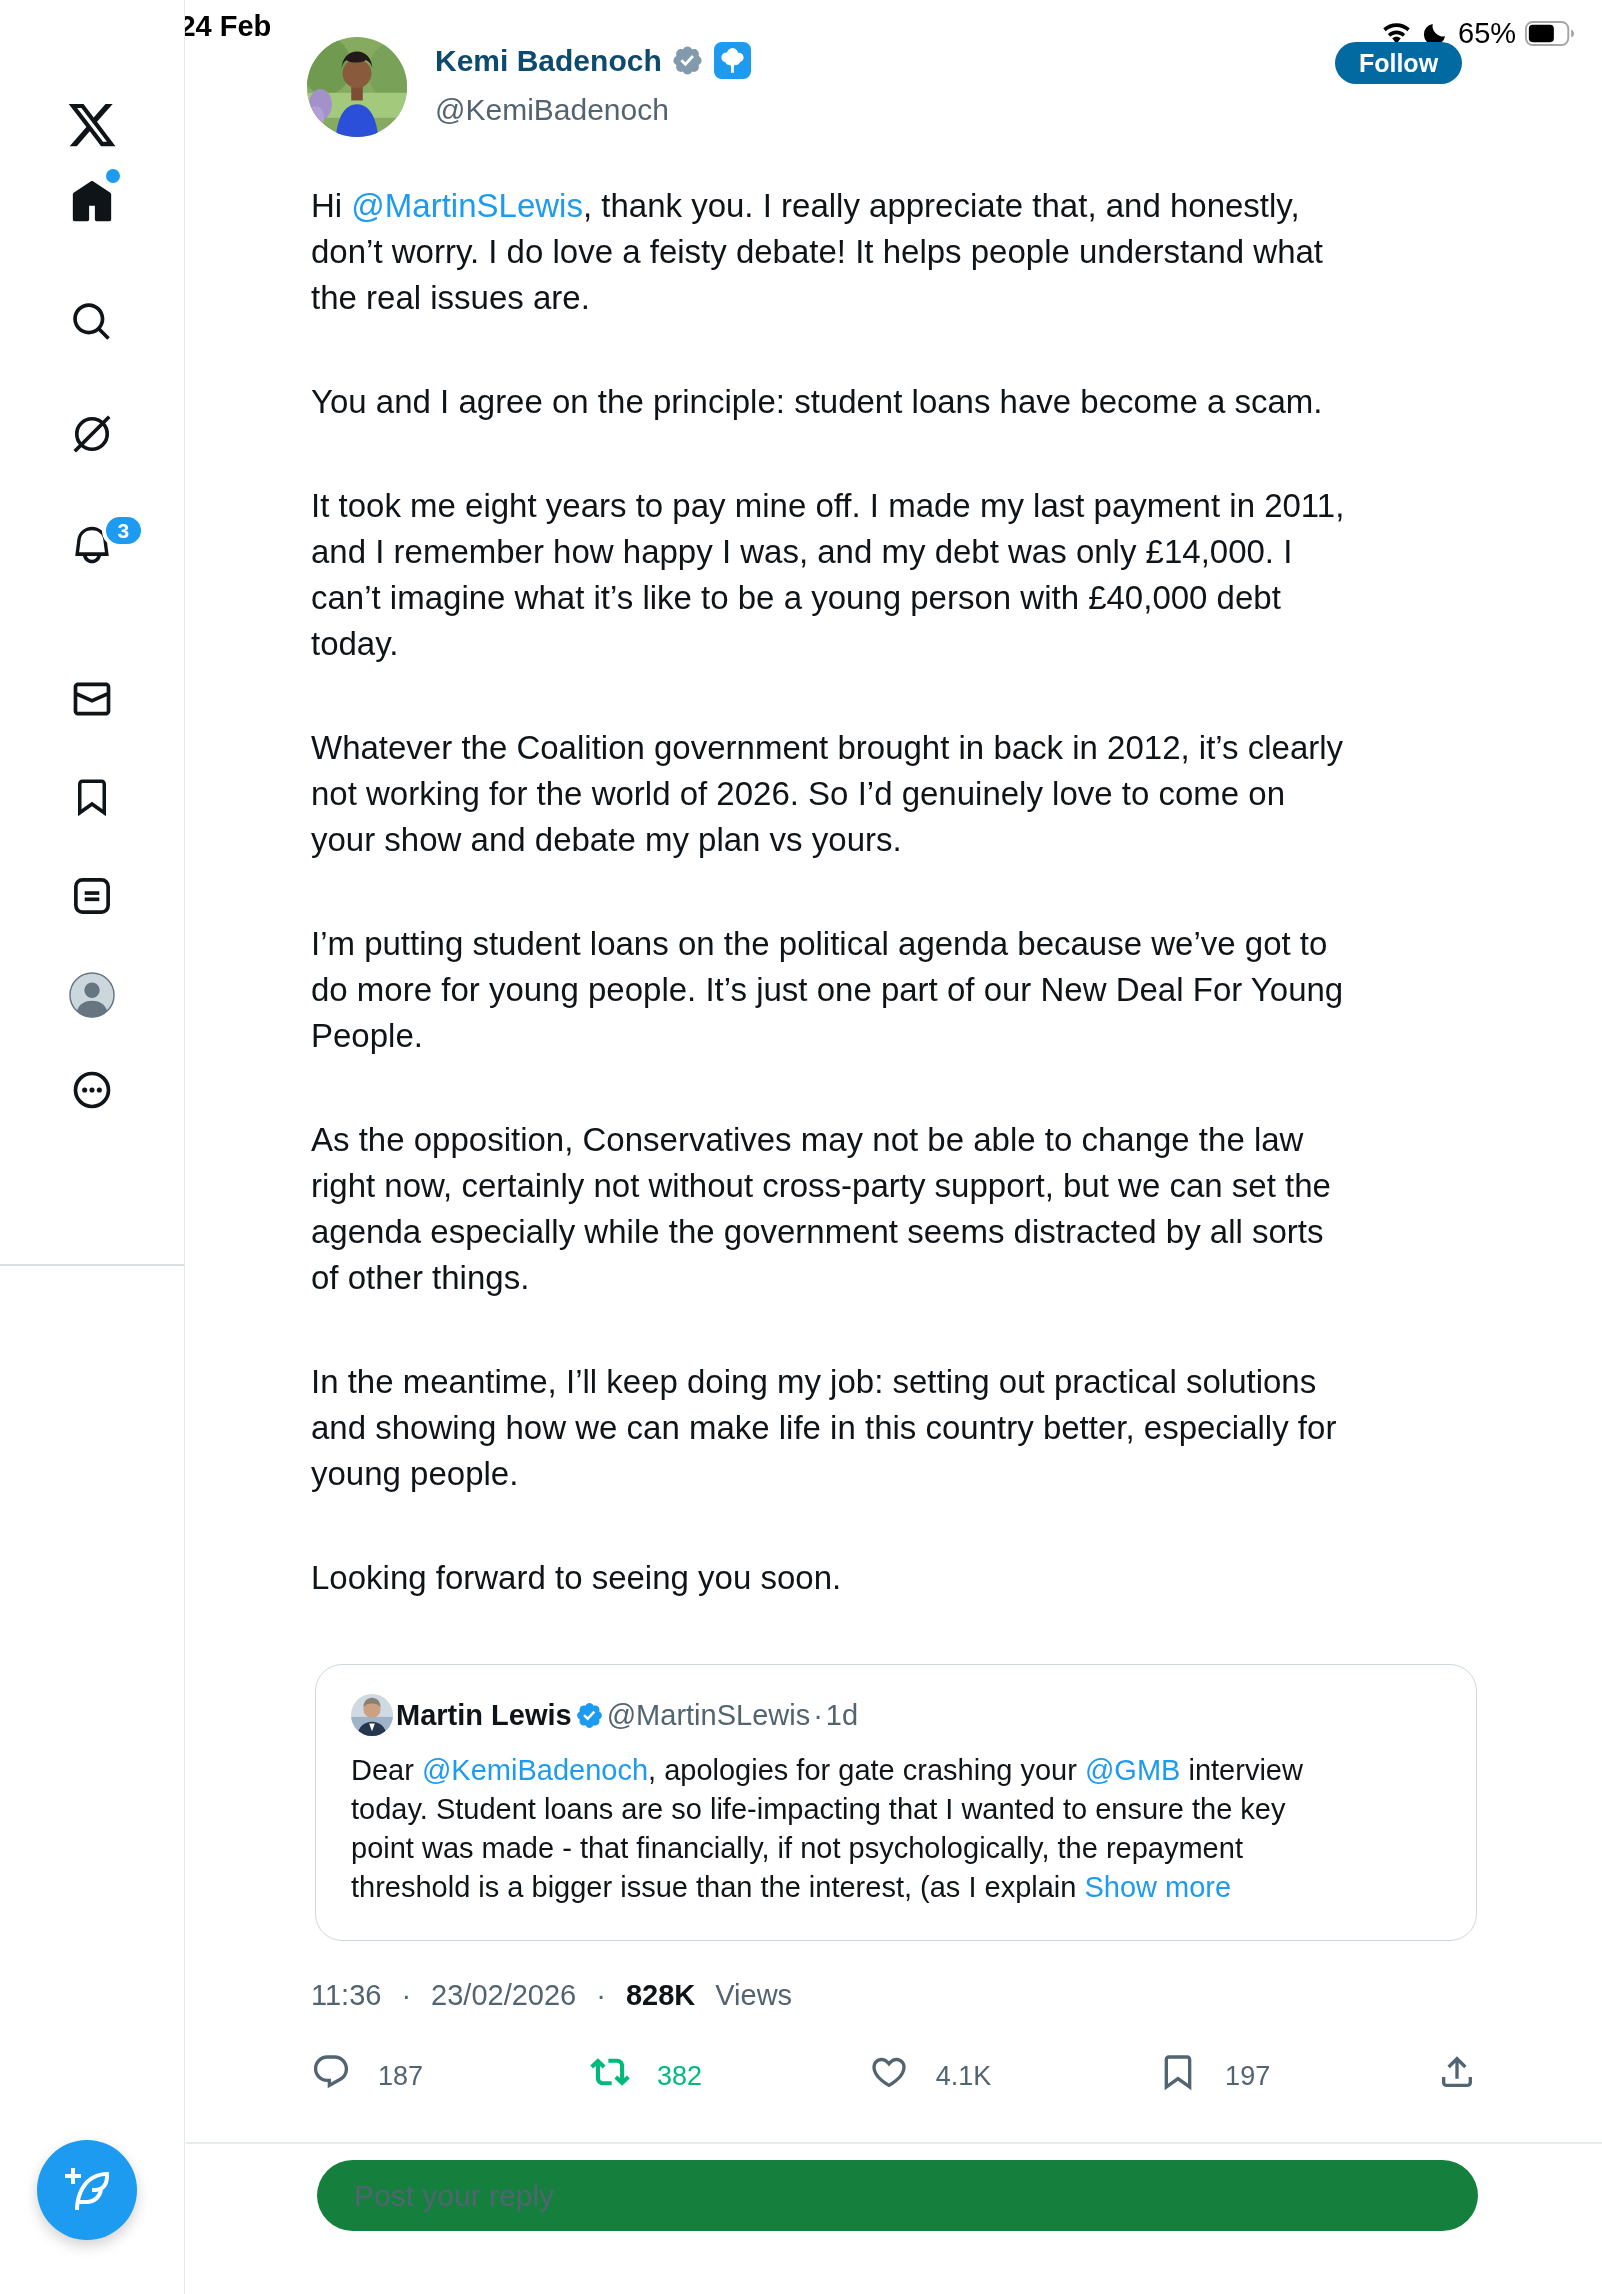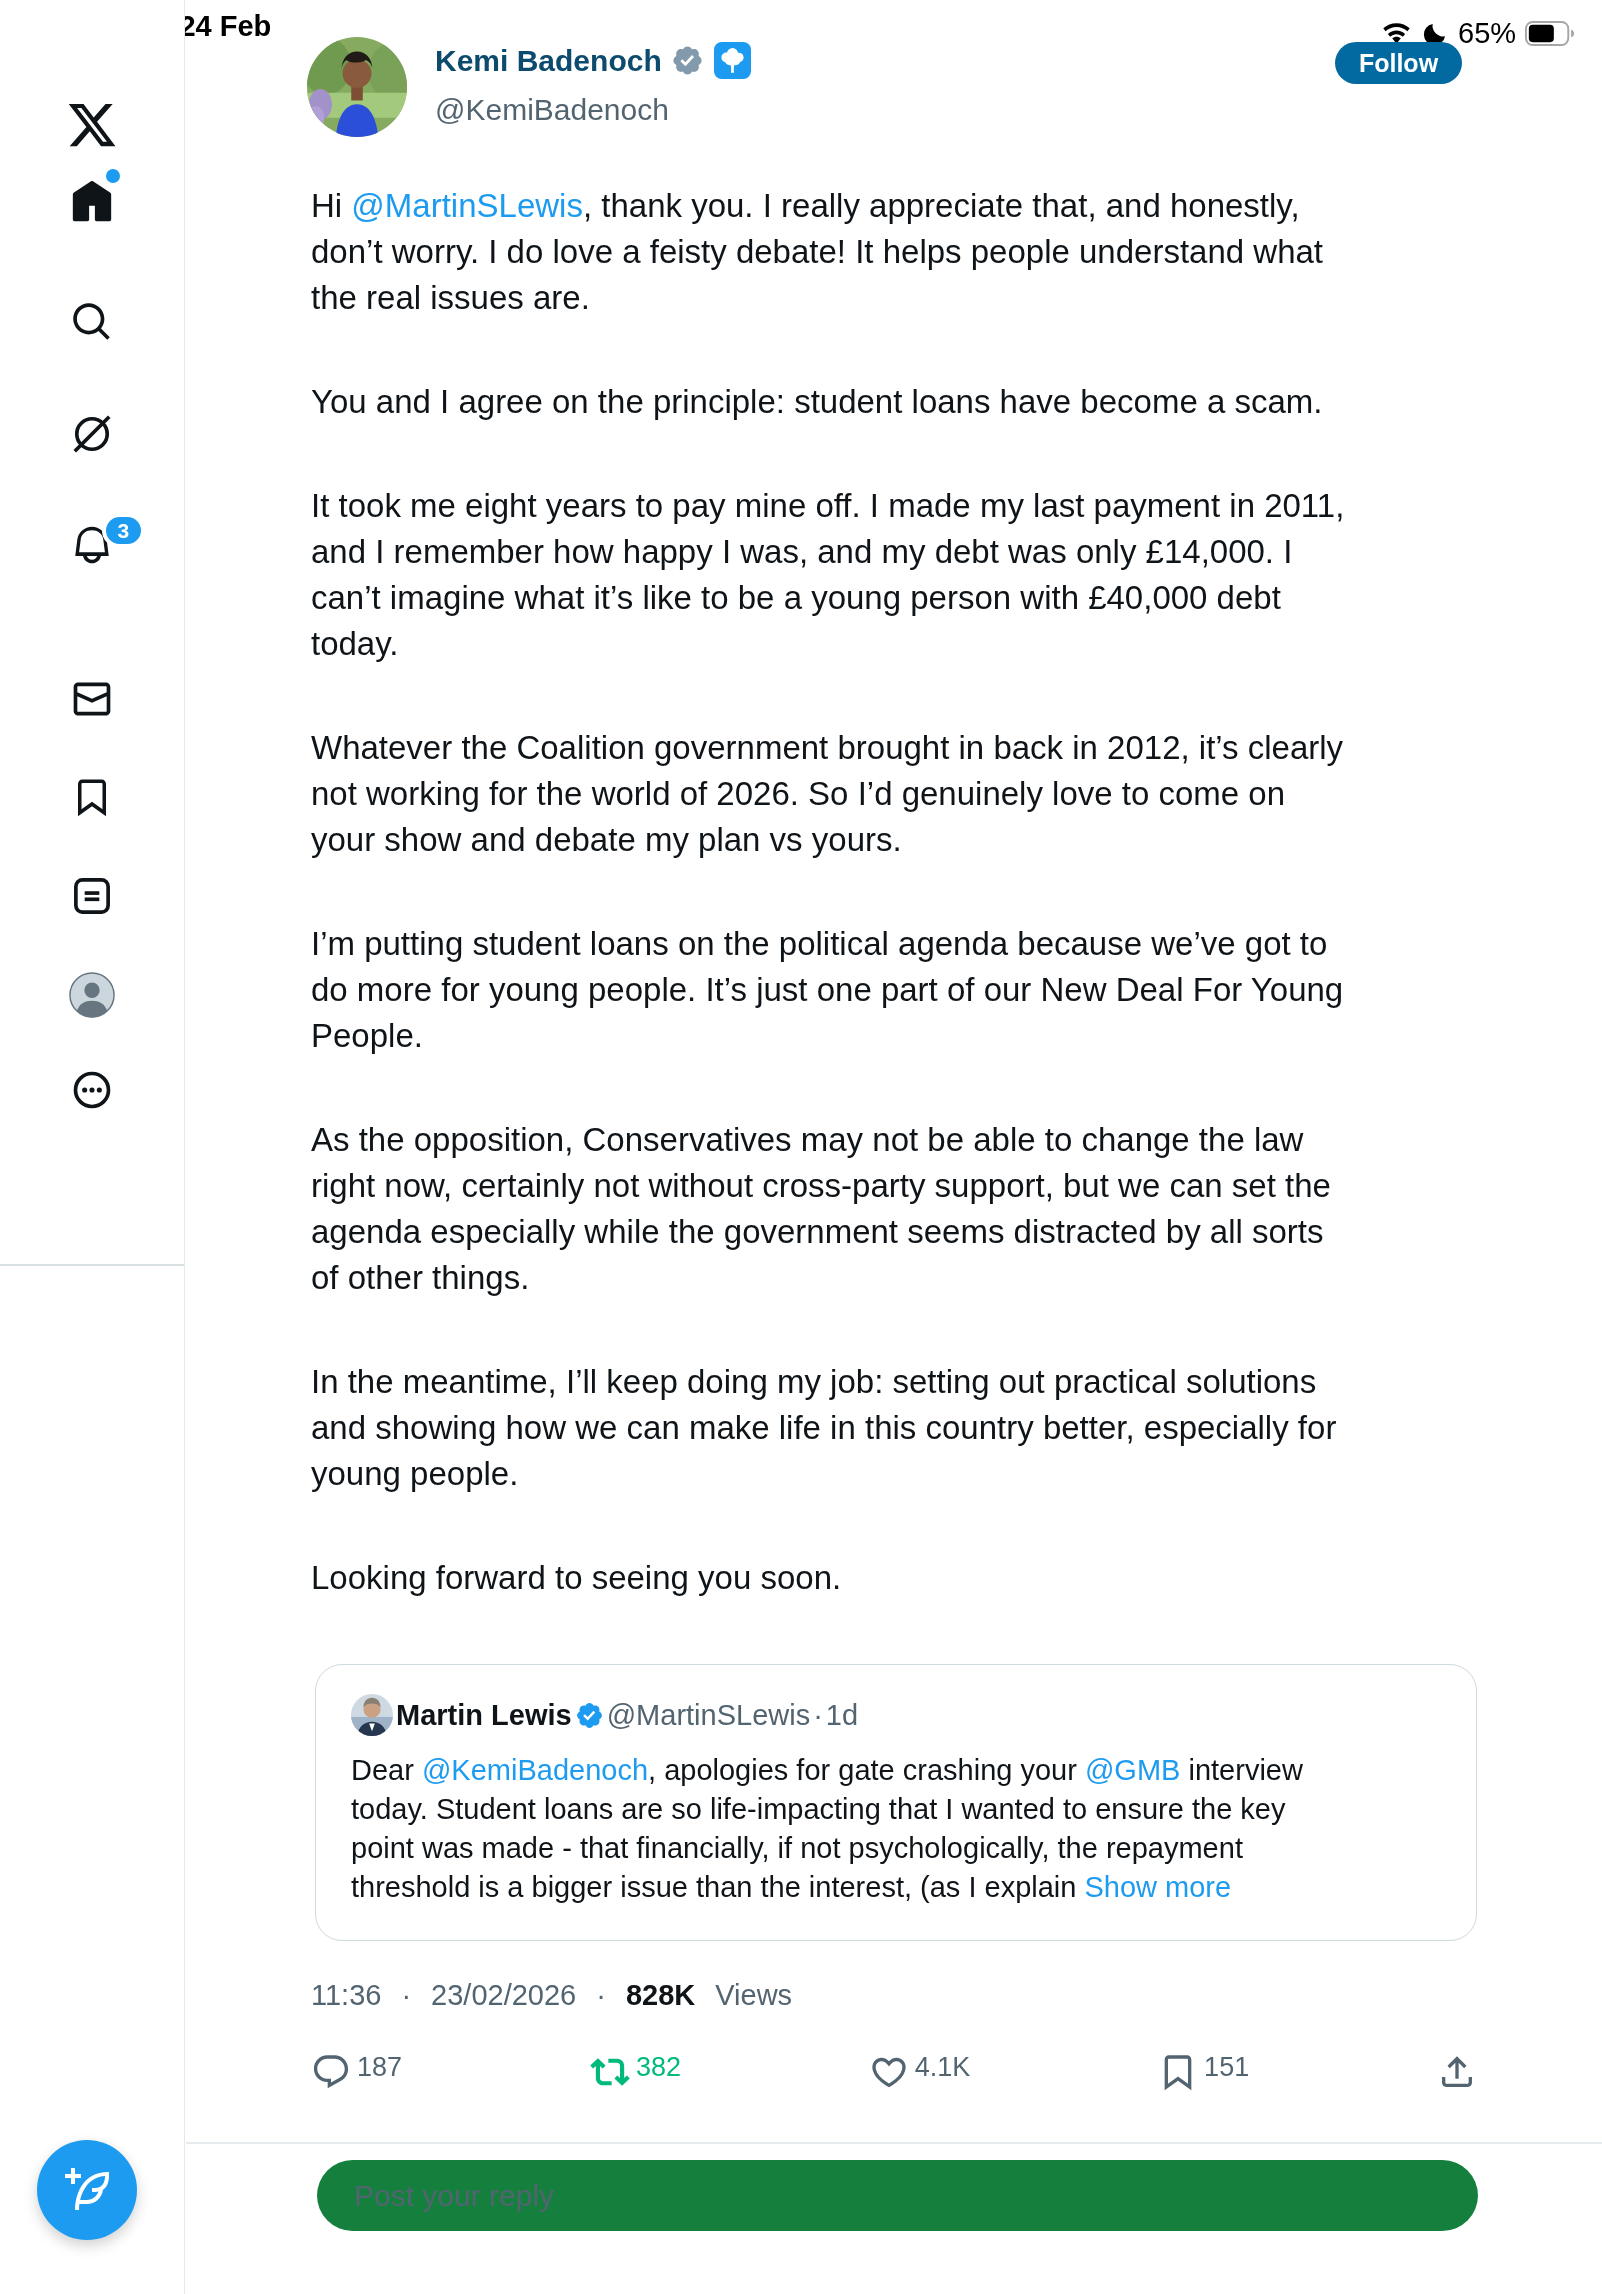--- a/index.html
+++ b/index.html
@@ -29,21 +29,21 @@
   .quote{position:absolute;left:315px;top:1664px;width:1162px;box-sizing:border-box;border:1.9px solid #cfd9de;
          border-radius:27px;padding:27px 35px 33px 35px;background:#fff;}
   .quote-head{display:flex;align-items:center;gap:3px;height:46px;}
   .q-name{font-size:29px;font-weight:700;color:#0f1419;}
   .q-handle{font-size:29px;color:#536471;}
   .quote-text{margin-top:13.4px;font-size:29px;line-height:39px;color:#0f1419;white-space:pre-line;}
   
   .meta{position:absolute;left:311px;top:1979px;font-size:29px;color:#536471;display:flex;gap:20px;align-items:baseline;}
   .meta b{color:#0f1419;font-weight:700;}
   .actions{position:absolute;left:311px;top:2052px;width:1166px;display:flex;justify-content:space-between;align-items:center;}
-  .act{display:flex;align-items:flex-start;gap:6px;color:#536471;font-size:27px;}
+  .act{display:flex;align-items:flex-end;gap:27px;color:#536471;font-size:27px;}
   .act.green{color:#00ba7c;}
   
   .reply-divider{position:absolute;left:186px;top:2142px;width:1416px;height:1.9px;background:#e6ebee;}
   .reply-input{position:absolute;left:317px;top:2160px;width:1161px;height:71px;box-sizing:border-box;background:#15803d;
                border:none;border-radius:37px;padding:0 37px;font-family:"Liberation Sans",sans-serif;
                font-size:30px;color:#0f1419;outline:none;}
   .reply-input::placeholder{color:#536471;opacity:1;}
   .fab{position:absolute;left:37px;top:2140px;width:100px;height:100px;border-radius:50%;background:#1d9bf0;border:none;
        display:flex;align-items:center;justify-content:center;box-shadow:0 5.8px 13.4px rgba(0,0,0,.18);}
 </style>
@@ -252,21 +252,21 @@
     <div class="act">
       <svg width="40" height="40" viewBox="0 0 24 24">
           <path fill="#536471" d="M16.697 5.5c-1.222-.06-2.679.51-3.89 2.16l-.805 1.09-.806-1.09C9.984 6.01 8.526 5.44 7.304 5.5c-1.243.07-2.349.78-2.91 1.91-.552 1.12-.633 2.78.479 4.82 1.074 1.97 3.257 4.27 7.129 6.61 3.87-2.34 6.052-4.64 7.126-6.61 1.111-2.04 1.03-3.7.477-4.82-.561-1.13-1.666-1.84-2.908-1.91zm4.187 7.69c-1.351 2.48-4.001 5.12-8.379 7.67l-.503.3-.504-.3c-4.379-2.55-7.029-5.19-8.382-7.67-1.36-2.5-1.41-4.86-.514-6.67.887-1.79 2.647-2.91 4.601-3.01 1.651-.09 3.368.56 4.798 2.01 1.429-1.45 3.146-2.1 4.796-2.01 1.954.1 3.714 1.22 4.601 3.01.896 1.81.846 4.17-.514 6.67z"></path>
         </svg>
       <span>4.1K</span>
     </div>
     <div class="act">
       <svg width="40" height="40" viewBox="0 0 24 24">
           <path fill="#536471" d="M4 4.5C4 3.12 5.119 2 6.5 2h11C18.881 2 20 3.12 20 4.5v18.44l-8-5.71-8 5.71V4.5zM6.5 4c-.276 0-.5.22-.5.5v14.56l6-4.29 6 4.29V4.5c0-.28-.224-.5-.5-.5h-11z"></path>
         </svg>
-      <span>151</span>
+      <span>197</span>
     </div>
     <div class="act">
       <svg width="40" height="40" viewBox="0 0 24 24">
           <path fill="#536471" d="M12 2.59l5.7 5.7-1.41 1.42L13 6.41V16h-2V6.41l-3.3 3.3-1.41-1.42L12 2.59zM21 15l-.02 3.51c0 1.38-1.12 2.49-2.5 2.49H5.5C4.11 21 3 19.88 3 18.5V15h2v3.5c0 .28.22.5.5.5h12.98c.28 0 .5-.22.5-.5L19 15h2z"></path>
         </svg>
     </div>
   </div>
 
   <div class="reply-divider"></div>
   <input class="reply-input" type="text" placeholder="Post your reply" style="">

